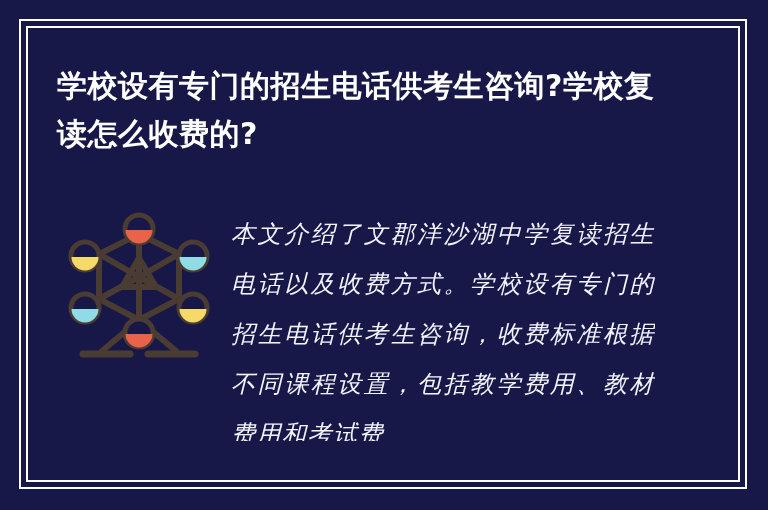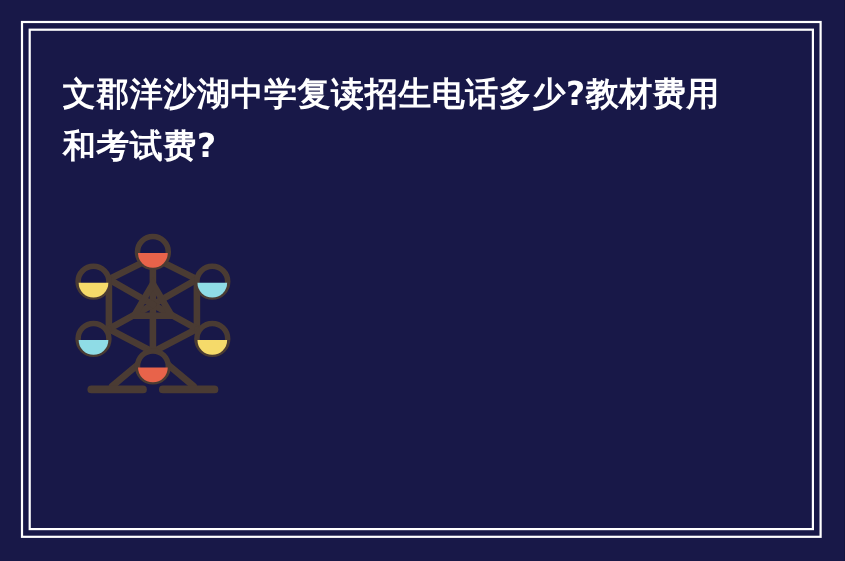--- a/index.html
+++ b/index.html
@@ -82,21 +82,21 @@
   #illustration svg { display: block; }
 </style>
 </head>
 <body>
 
 <div id="stage">
 
   <div class="frame-outer"></div>
   <div class="frame-inner"></div>
 
-  <div id="title">文郡洋沙湖中学复读招生电话多少?教材费用和考试费?</div>
+  <div id="title">学校设有专门的招生电话供考生咨询?学校复读怎么收费的?</div>
 
   <div id="illustration">
     <svg width="155" height="175" viewBox="0 0 155 175" xmlns="http://www.w3.org/2000/svg">
       <g stroke="#4a3b33" stroke-width="6" fill="none" stroke-linecap="round">
 
         <path d="M77 38 L117 58 L117 103 L77 124 L37 103 L37 58 Z"></path>
 
         <path d="M77 38 L77 81"></path>
         <path d="M117 58 L77 81"></path>
         <path d="M117 103 L77 81"></path>
@@ -147,14 +147,15 @@
         <path d="M117.5 113 A13.5 13.5 0 0 0 144.5 113 Z" fill="#f5da6a"></path>
       </g>
 
       <g>
         <circle cx="77" cy="137" r="14" fill="#181848" stroke="#4a3b33" stroke-width="5"></circle>
         <path d="M63.5 138 A13.5 13.5 0 0 0 90.5 138 Z" fill="#e8634a"></path>
       </g>
     </svg>
   </div>
 
+  <div id="body-text">本文介绍了文郡洋沙湖中学复读招生电话以及收费方式。学校设有专门的招生电话供考生咨询，收费标准根据不同课程设置，包括教学费用、教材费用和考试费</div>
 
 </div>
 
 </body></html>

